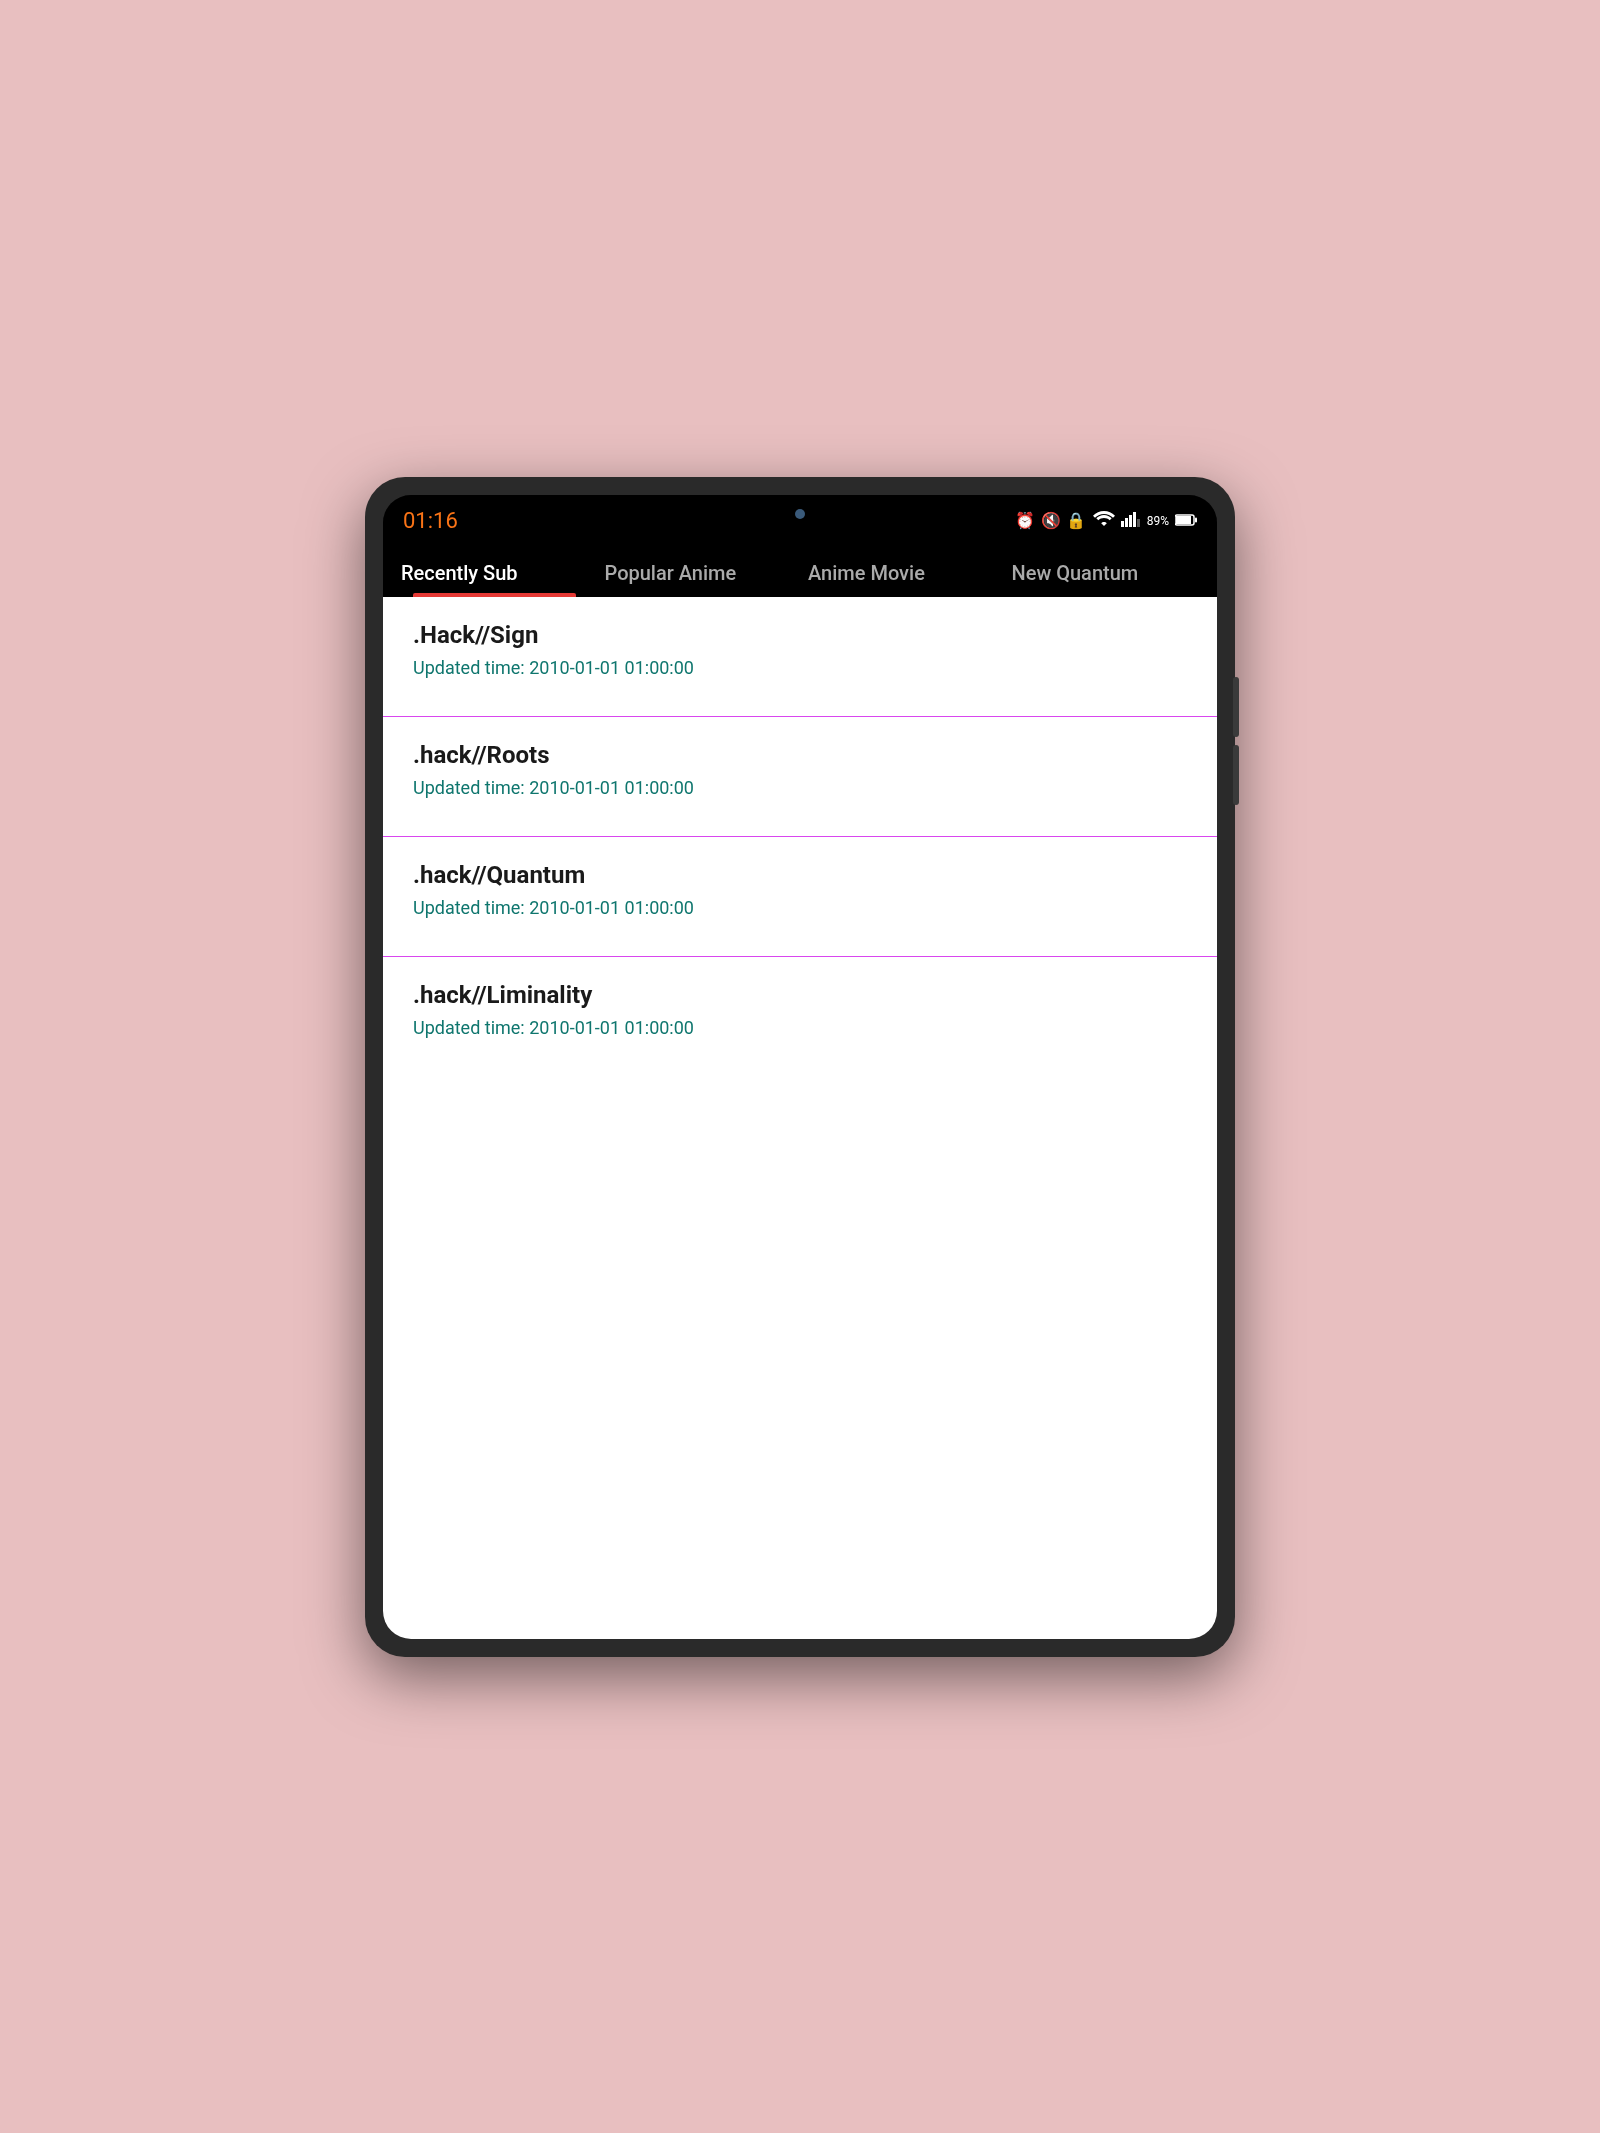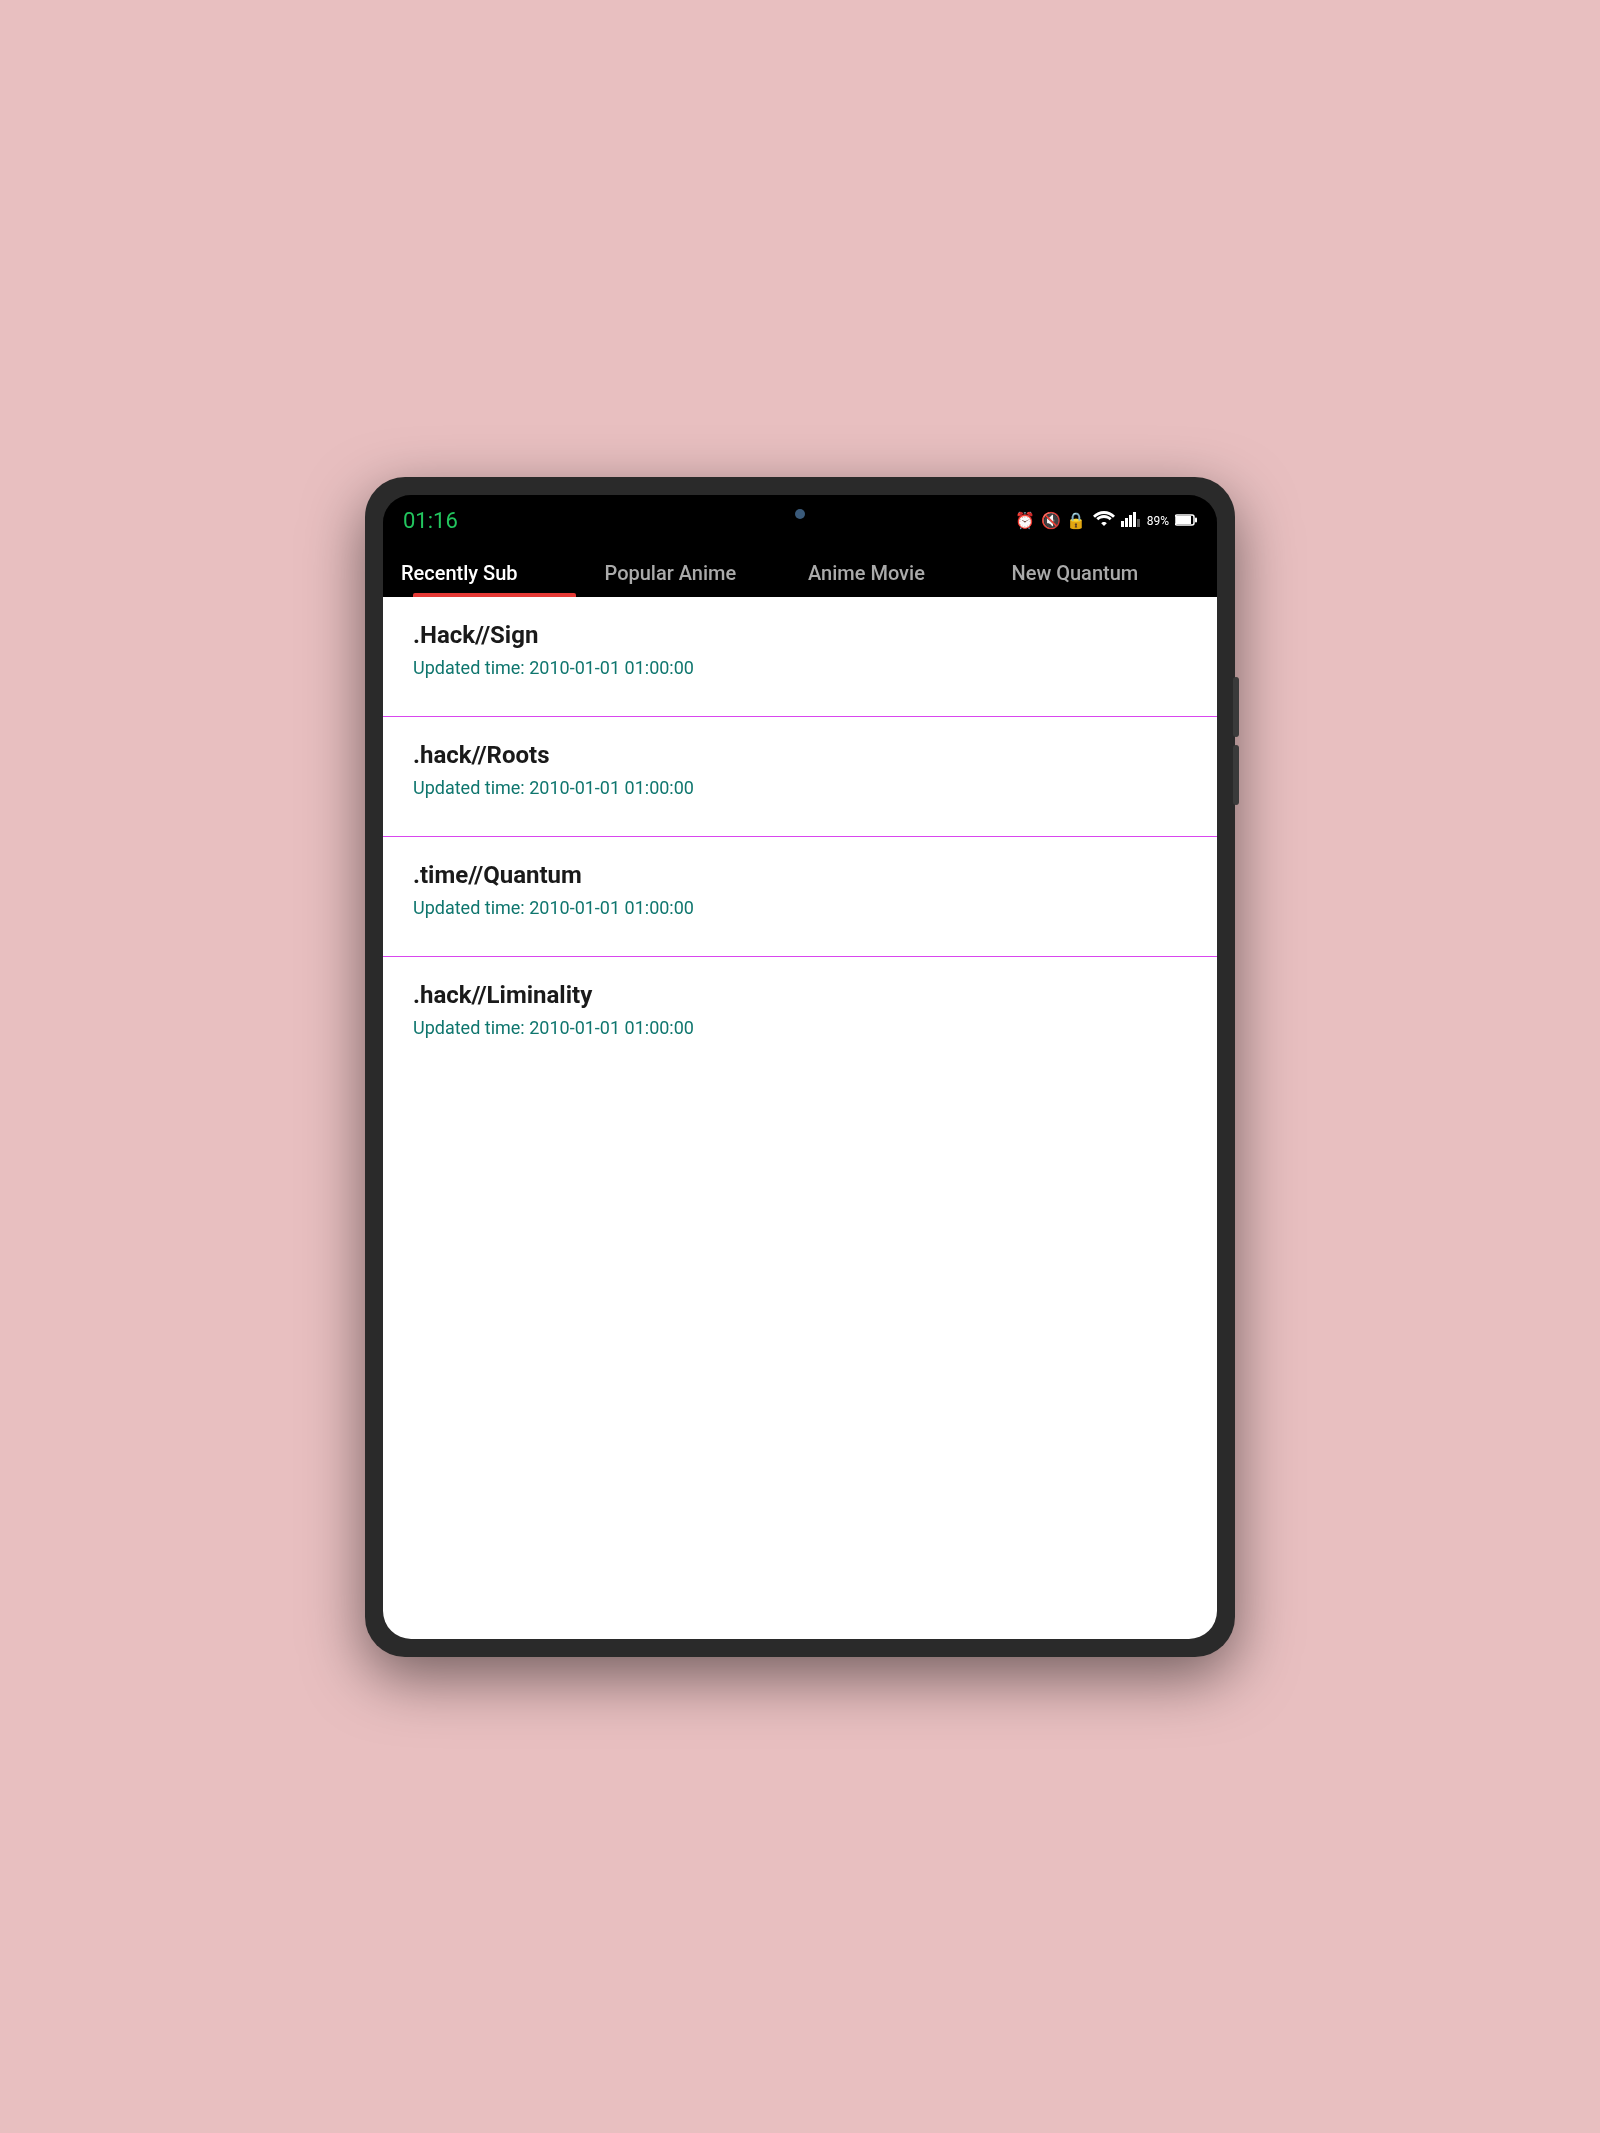--- a/index.html
+++ b/index.html
@@ -68,21 +68,21 @@
     .status-bar {
       background: #000;
       padding: 8px 20px;
       display: flex;
       align-items: center;
       justify-content: space-between;
       min-height: 52px;
     }
 
     .status-time {
-      color: #22c55e;
+      color: #f97316;
       font-size: 22px;
       font-weight: 400;
     }
 
     .status-icons {
       display: flex;
       align-items: center;
       gap: 6px;
       color: #fff;
       font-size: 16px;
@@ -218,21 +218,21 @@
 
     <div class="anime-item">
     <div class="anime-title">.Hack//Sign</div>
     <div class="anime-updated">Updated time: 2010-01-01 01:00:00</div>
   </div>
         <div class="anime-item">
     <div class="anime-title">.hack//Roots</div>
     <div class="anime-updated">Updated time: 2010-01-01 01:00:00</div>
   </div>
         <div class="anime-item">
-    <div class="anime-title">.time//Quantum</div>
+    <div class="anime-title">.hack//Quantum</div>
     <div class="anime-updated">Updated time: 2010-01-01 01:00:00</div>
   </div>
         <div class="anime-item">
     <div class="anime-title">.hack//Liminality</div>
     <div class="anime-updated">Updated time: 2010-01-01 01:00:00</div>
   </div>
       </div>
 
   </div>
 </div>

